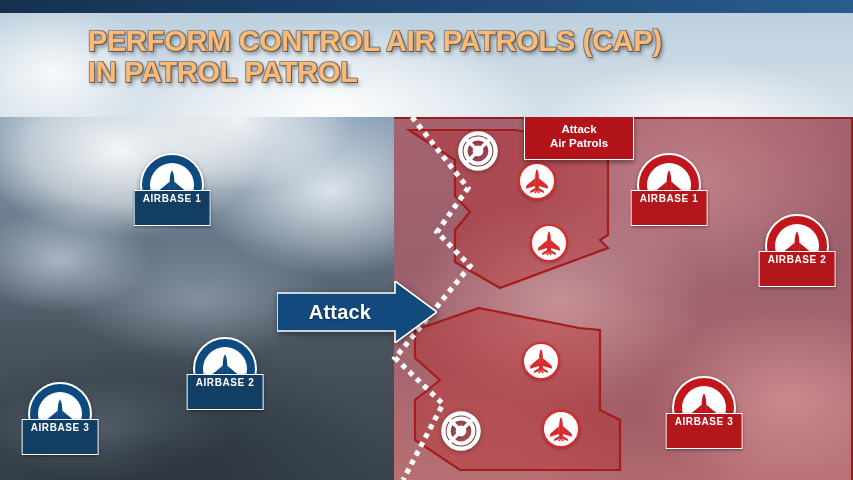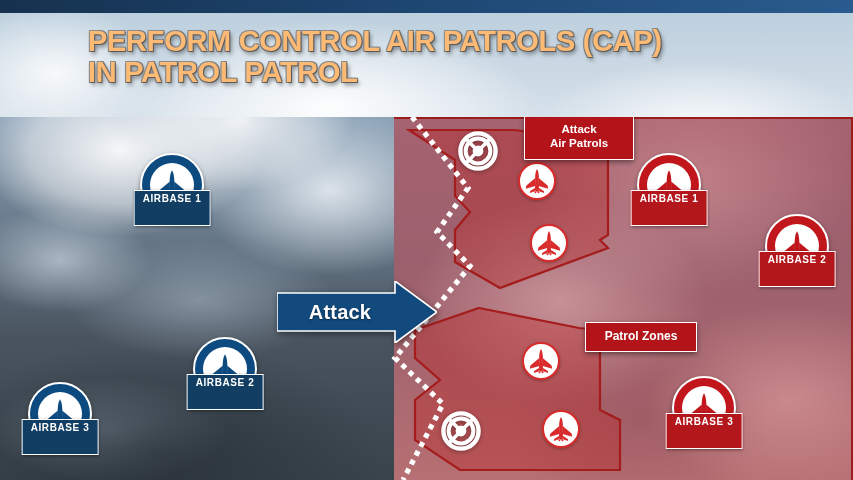--- a/index.html
+++ b/index.html
@@ -310,23 +310,20 @@
   </svg>
   <svg class="target-marker" style="left:441px;top:411px;" width="40" height="40" viewBox="0 0 40 40">
     <use href="#target-glyph"></use>
   </svg>
 
   <div class="callout" id="callout-cap">
     <div>Attack</div>
     <div>Air Patrols</div>
   </div>
 
-  <div class="callout" id="callout-zones">
-    <div>Patrol Zones</div>
-  </div>
 
   <div class="topbar"></div>
   <div class="header-band"></div>
   <div class="title">
     <div>PERFORM CONTROL AIR PATROLS (CAP)</div>
     <div>IN PATROL PATROL</div>
   </div>
 
 </div>
 

